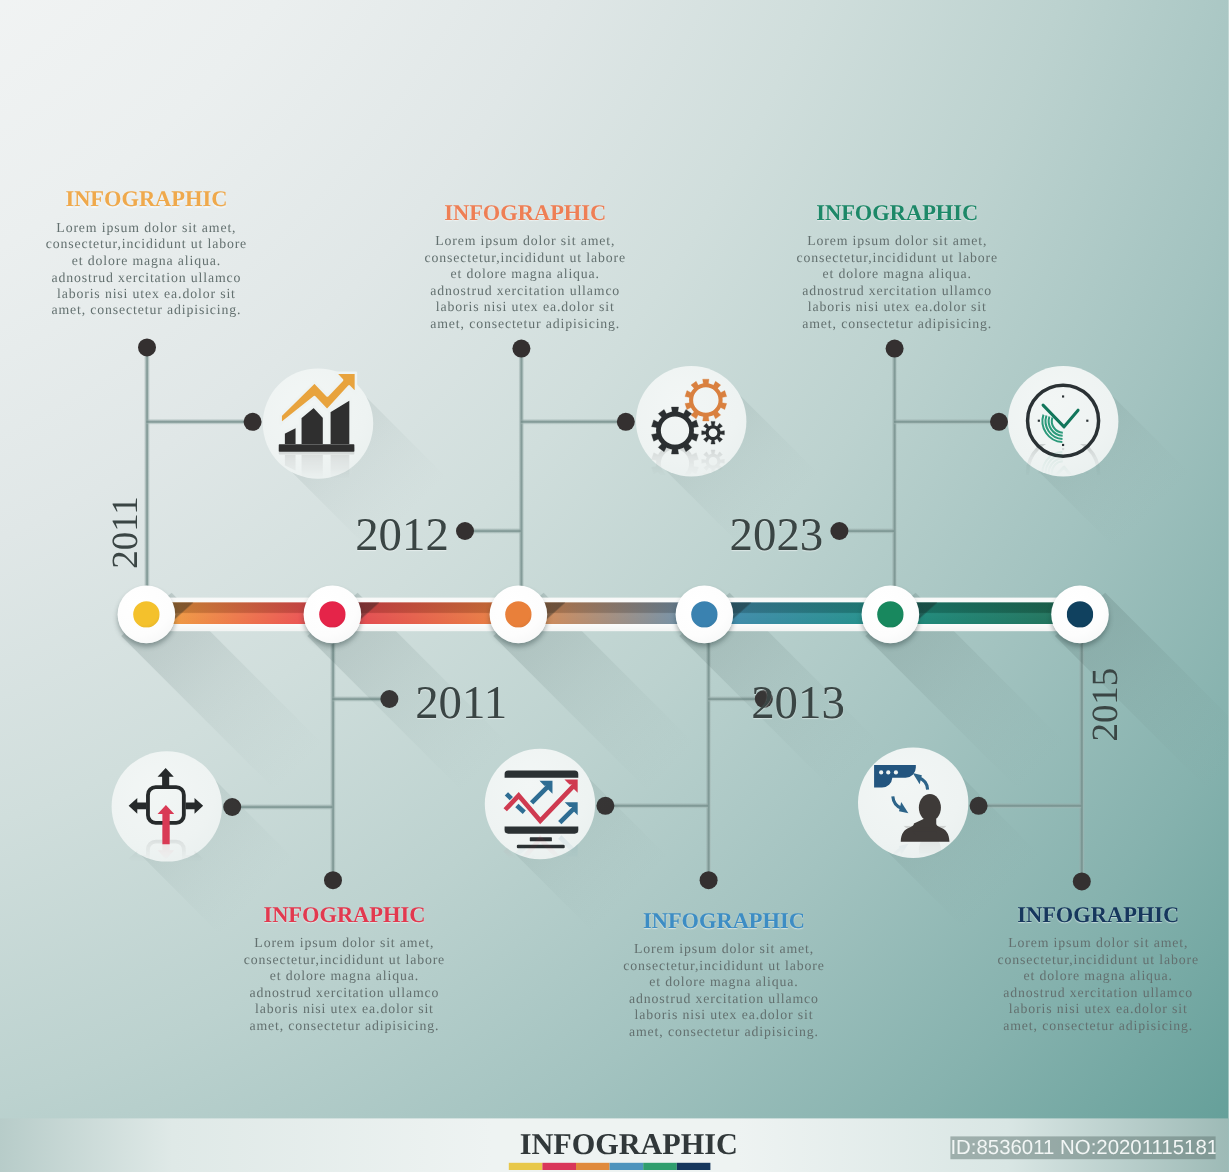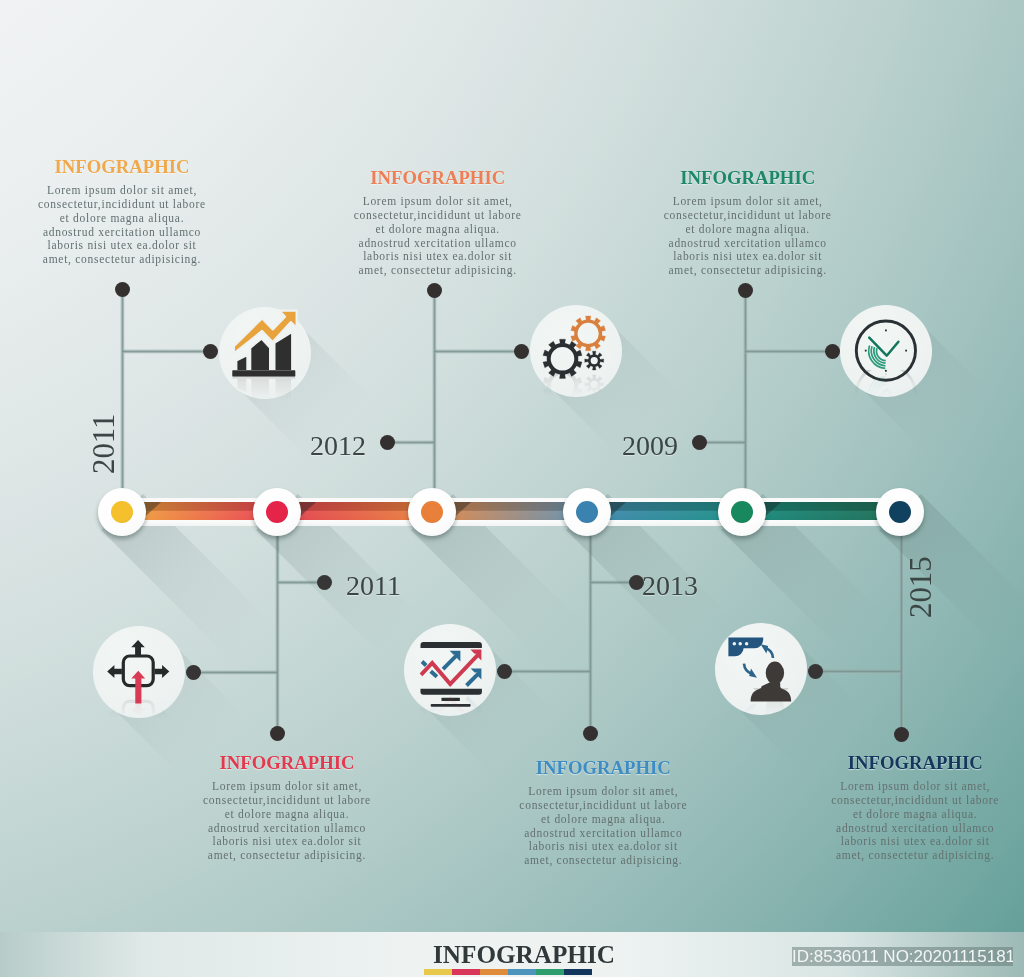--- a/index.html
+++ b/index.html
@@ -39,21 +39,21 @@
      -webkit-mask-image:linear-gradient(to bottom, rgba(0,0,0,1) 0%, rgba(0,0,0,.45) 40%, rgba(0,0,0,0) 100%);
      mask-image:linear-gradient(to bottom, rgba(0,0,0,1) 0%, rgba(0,0,0,.45) 40%, rgba(0,0,0,0) 100%);}
   .icorefl svg{transform:scaleY(-1) translateY(-43px);transform-origin:center center;position:absolute;left:0;top:-65px;}
   
   .tb{position:absolute;text-align:center;}
   .tb h3{margin:0 0 6px 0;font-size:18.7px;font-weight:bold;letter-spacing:0px;
      font-family:"Liberation Serif",serif;text-shadow:0 1px 1px rgba(255,255,255,.55);}
   .tb p{margin:0;font-size:11.5px;line-height:13.85px;color:#63706f;letter-spacing:.72px;
      font-family:"Liberation Serif",serif;}
   .tb p span{display:block;white-space:nowrap;}
-  .year{position:absolute;font-size:28px;line-height:28px;color:#3a4544;font-family:"Liberation Serif",serif;
+  .year{position:absolute;font-size:39px;line-height:28px;color:#3a4544;font-family:"Liberation Serif",serif;
      text-shadow:0 1px 1px rgba(255,255,255,.45);}
   .yearv{position:absolute;font-size:30.8px;line-height:28px;color:#3a4544;font-family:"Liberation Serif",serif;
      transform-origin:0 0;transform:rotate(-90deg);white-space:nowrap;}
   
   #footer{position:absolute;left:0;top:932px;width:1024px;height:45px;
      background:linear-gradient(to right,#b7ccc9 0%, #dfe9e7 14%, #eef3f2 40%, #eef3f2 60%, #d9e6e4 82%, #9dbab6 100%);}
   #flabel{position:absolute;left:0;top:941px;width:1048px;text-align:center;
      font-size:25.2px;font-weight:bold;color:#31383a;letter-spacing:0px;
      font-family:"Liberation Serif",serif;}
   #swatch{position:absolute;left:424px;top:969px;width:168px;height:6px;display:flex;}
@@ -512,22 +512,22 @@
           <span>laboris nisi utex ea.dolor sit</span>
           <span>amet, consectetur adipisicing.</span>
         </p>
       </div>
     </div>
 
   <div id="years">
       <div class="yearv" style="left:90px;top:474px;">2011</div>
       <div class="year" style="left:346px;top:572px;">2011</div>
       <div class="year" style="left:296px;width:70px;text-align:right;top:432px;">2012</div>
-      <div class="year" style="left:642px;top:572px;">2013</div>
-      <div class="year" style="left:608px;width:70px;text-align:right;top:432px;">2009</div>
+      <div class="year" style="left:626px;top:572px;">2013</div>
+      <div class="year" style="left:608px;width:70px;text-align:right;top:432px;">2023</div>
       <div class="yearv" style="left:907px;top:618px;">2015</div>
     </div>
 
   <div id="footer"></div>
   <div id="flabel">INFOGRAPHIC</div>
   <div id="swatch">
       <span style="background:#e8c84a"></span>
       <span style="background:#d9365a"></span>
       <span style="background:#e08a3c"></span>
       <span style="background:#4d94bd"></span>

